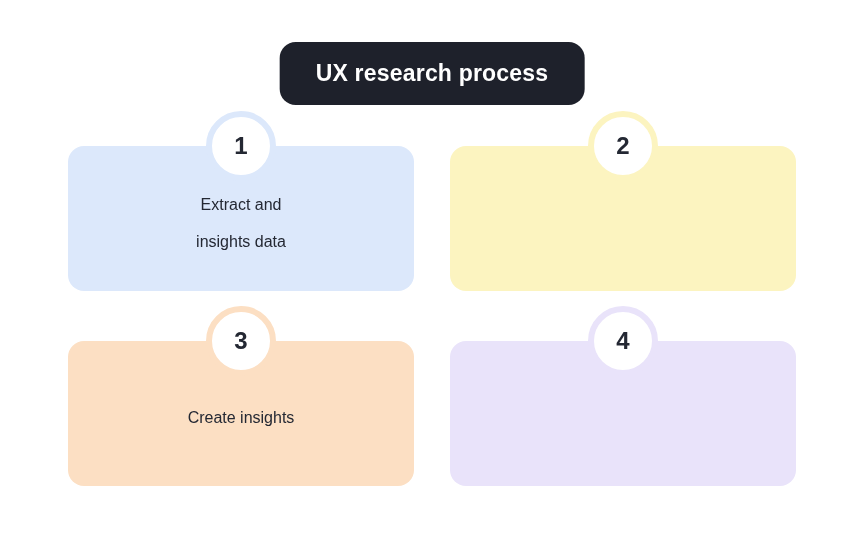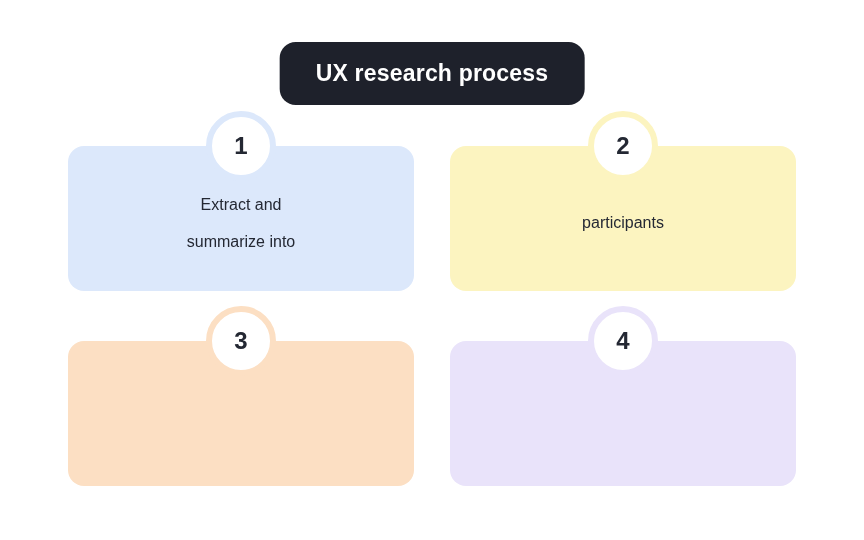--- a/index.html
+++ b/index.html
@@ -89,36 +89,39 @@
   </div>
 
   <div class="grid" style="color: rgb(36, 40, 51);">
 
     <div class="card" style="background-color: rgb(220, 232, 251);">
       <div class="badge" style="border-color: rgb(220, 232, 251);">
         <span>1</span>
       </div>
       <div class="label">
         <span class="line">Extract and</span>
-        <span class="line">summarize into</span>
+        <span class="line">insights data</span>
       </div>
     </div>
 
     <div class="card" style="background-color: rgb(252, 244, 192);">
       <div class="badge" style="border-color: rgb(252, 244, 192);">
         <span>2</span>
       </div>
       <div class="label">
-        <span class="line">participants</span>
       </div>
     </div>
 
     <div class="card" style="background-color: rgb(252, 223, 195);">
       <div class="badge" style="border-color: rgb(252, 223, 195);">
         <span>3</span>
+      </div>
+      <div class="label">
+        <span class="line">Create insights</span>
+        <span class="line"></span>
       </div>
     </div>
 
     <div class="card" style="background-color: rgb(233, 227, 250);">
       <div class="badge" style="border-color: rgb(233, 227, 250);">
         <span>4</span>
       </div>
       <div class="label">
       </div>
     </div>

